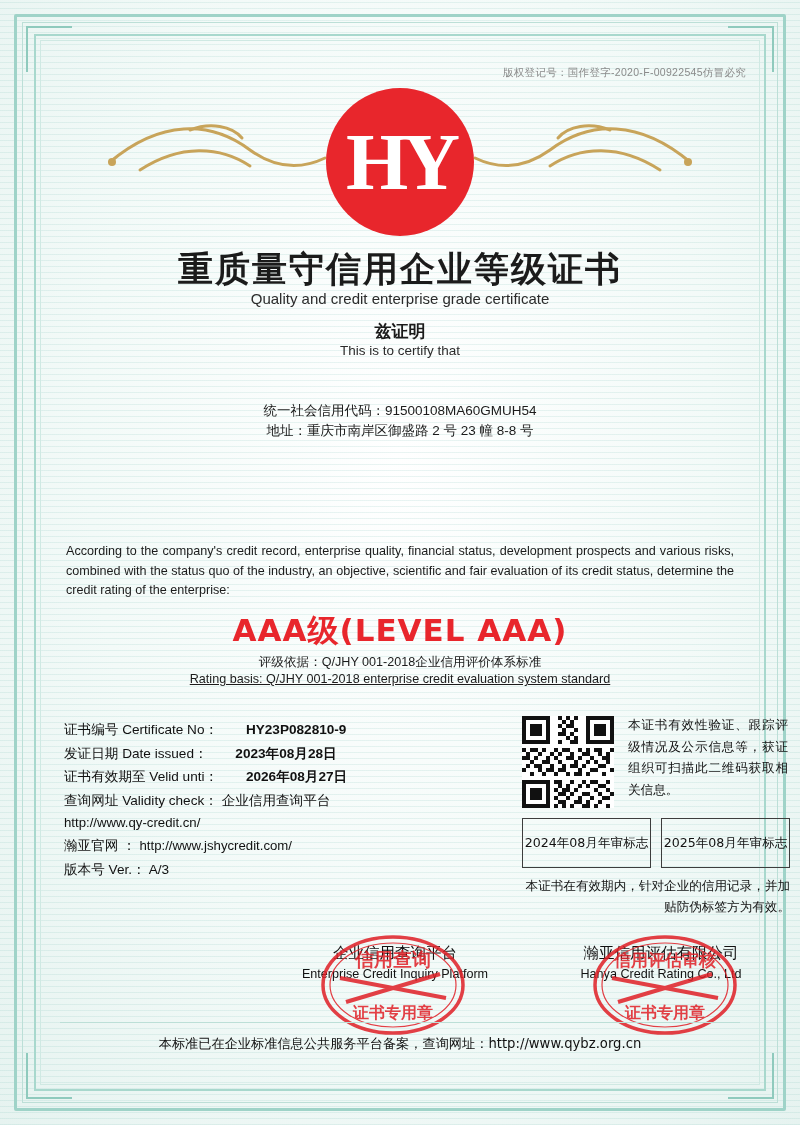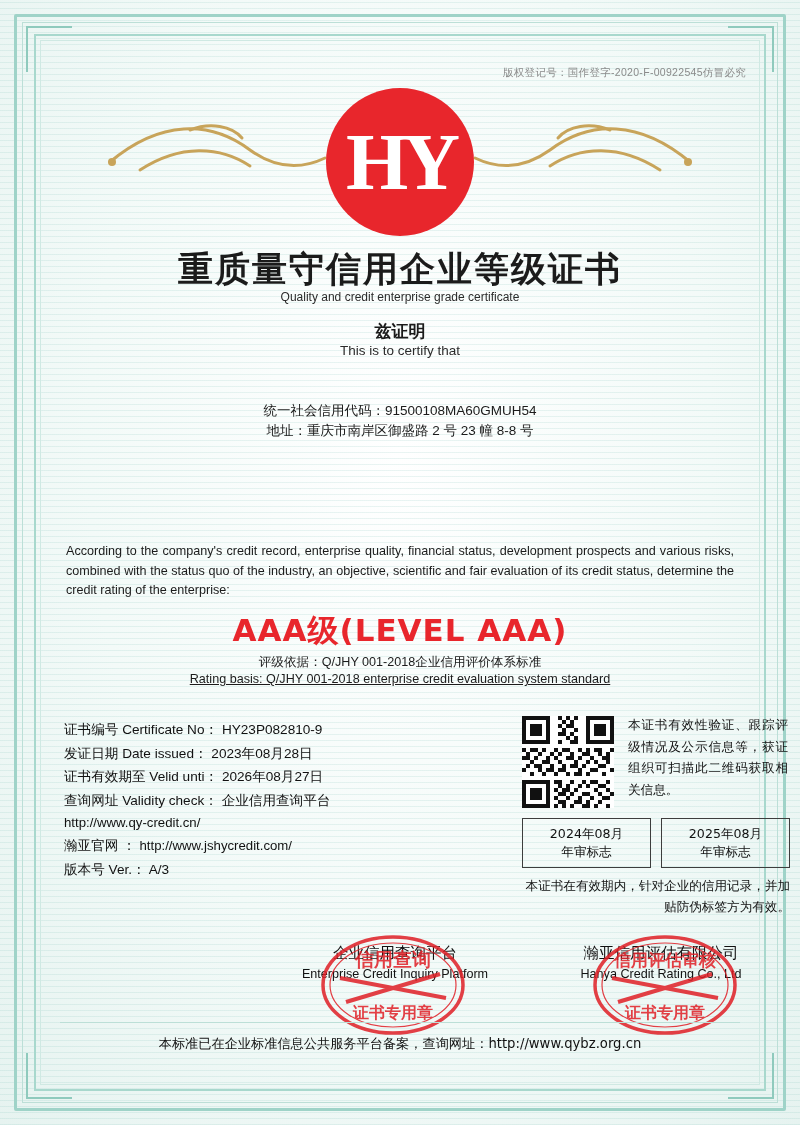--- a/index.html
+++ b/index.html
@@ -85,21 +85,21 @@
   .title-cn{
     position:absolute;top:196px;left:0;right:0;
     text-align:center;
     font-size:35px;font-weight:bold;color:#1b1b1b;
     letter-spacing:2px;
     font-family:Liberation Mono, monospace;
   }
   .title-en{
     position:absolute;top:240px;left:0;right:0;
     text-align:center;
-    font-size:12px;color:#2b2b2b;
+    font-size:15px;color:#2b2b2b;
   }
   .certify-cn{
     position:absolute;top:270px;left:0;right:0;text-align:center;
     font-size:17px;color:#1b1b1b;font-weight:bold;
     font-family:"DejaVu Sans", sans-serif;
   }
   .certify-en{
     position:absolute;top:293px;left:0;right:0;text-align:center;
     font-size:13.5px;color:#2b2b2b;
   }
@@ -146,21 +146,21 @@
     font-size:12.6px;color:#1b1b1b;text-decoration:underline;
   }
 
   
   .details{
     position:absolute;top:668px;left:14px;width:360px;
     font-size:13.6px;color:#111;line-height:1.66;
   }
   .details .row{white-space:nowrap;}
   .details .lbl-cn{font-family:"DejaVu Sans", sans-serif;}
-  .details .val{font-weight:normal;}
+  .details .val{font-weight:bold;margin-left:24px;}
   .details .url{font-size:13.2px;}
 
   
   .qr{
     position:absolute;top:666px;left:472px;
     width:92px;height:92px;
     background:#fff;
   }
   .qr svg{display:block;}
 
@@ -171,21 +171,21 @@
     font-family:"DejaVu Sans", sans-serif;
   }
 
   .seal-boxes{
     position:absolute;top:768px;left:472px;width:268px;
     display:flex;gap:10px;
   }
   .seal-box{
     width:128px;height:48px;
     border:1px solid #3d3d3d;
-    display:flex;flex-direction:column;align-items:center;justify-content:center;
+    display:flex;align-items:center;justify-content:center;
     font-size:12.6px;color:#111;line-height:1.4;
     font-family:"DejaVu Sans", sans-serif;
   }
 
   .seal-note{
     position:absolute;top:826px;left:470px;width:270px;
     font-size:12.6px;color:#111;line-height:1.66;text-align:right;
     font-family:"DejaVu Sans", sans-serif;
   }
 

